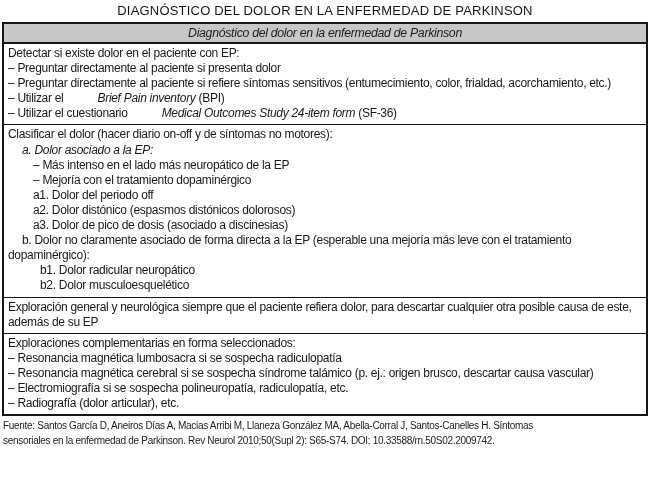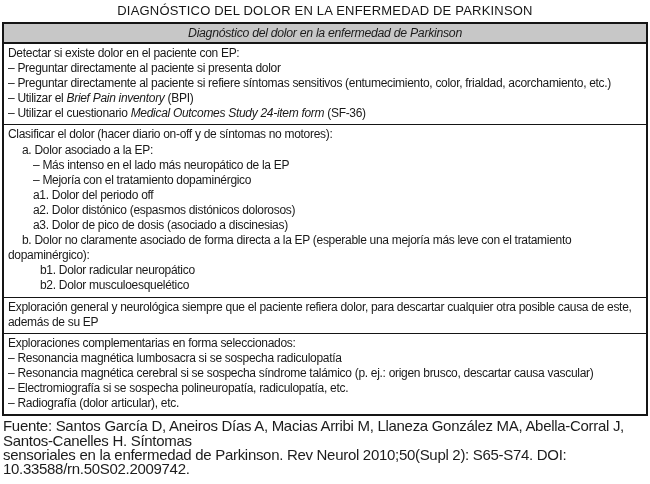--- a/index.html
+++ b/index.html
@@ -18,27 +18,27 @@
   }
   .thead {
     background: #c7c7c7; border-bottom: 2px solid #151515;
     text-align: center; font-style: italic; font-size: 12.3px;
     padding: 2px 0 2px 0; line-height: 14px; color: #1c1c1c;
   }
   .sect { padding: 2px 5px 3px 4px; }
   .sect + .sect { border-top: 1.5px solid #151515; }
   .line { }
   .dash  { padding-left: 11px; text-indent: -11px; }
-  .a     { padding-left: 14px; }
+  .a     { padding-left: 14px; font-style: italic; }
   .sub   { padding-left: 25px; }
   .bwrap { text-indent: 14px; }
   .bsub  { padding-left: 32px; }
-  .it { font-style: italic; }
+  .it { font-style: italic; margin-left: 31px; }
   .footer {
-    margin: 3px 3px 0 3px; font-size: 15px; letter-spacing: -0.3px;
+    margin: 3px 3px 0 3px; font-size: 10px; letter-spacing: -0.3px;
     line-height: 14.4px; color: #1c1c1c;
   }
 </style>
 </head>
 <body>
 
 <div class="page">
 
   <div class="title-block">
     <div class="heading">DIAGNÓSTICO DEL DOLOR EN LA ENFERMEDAD DE PARKINSON</div>

